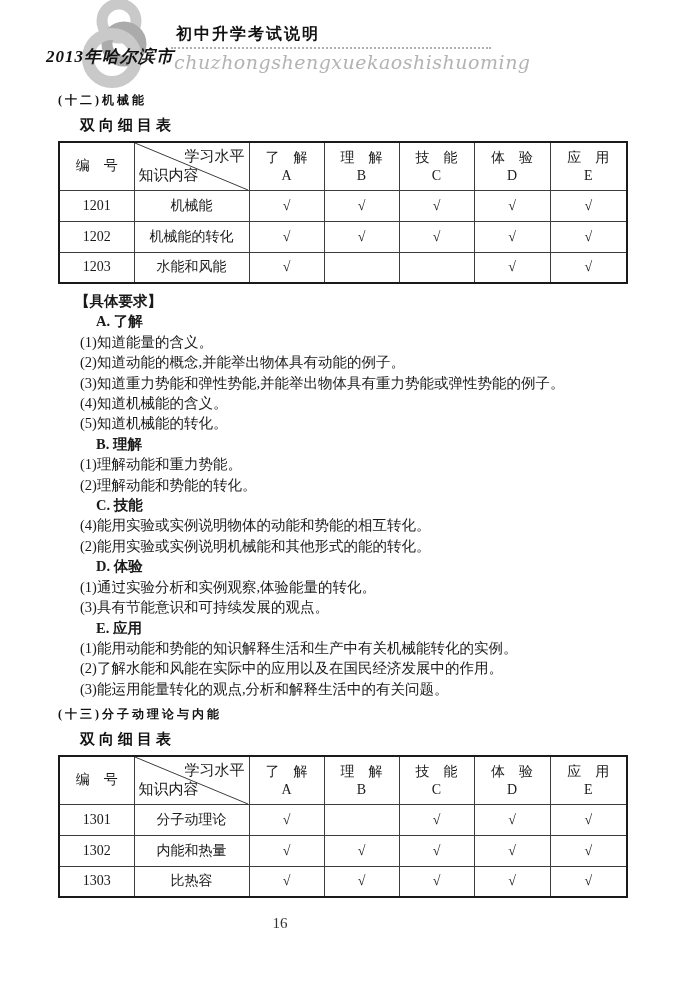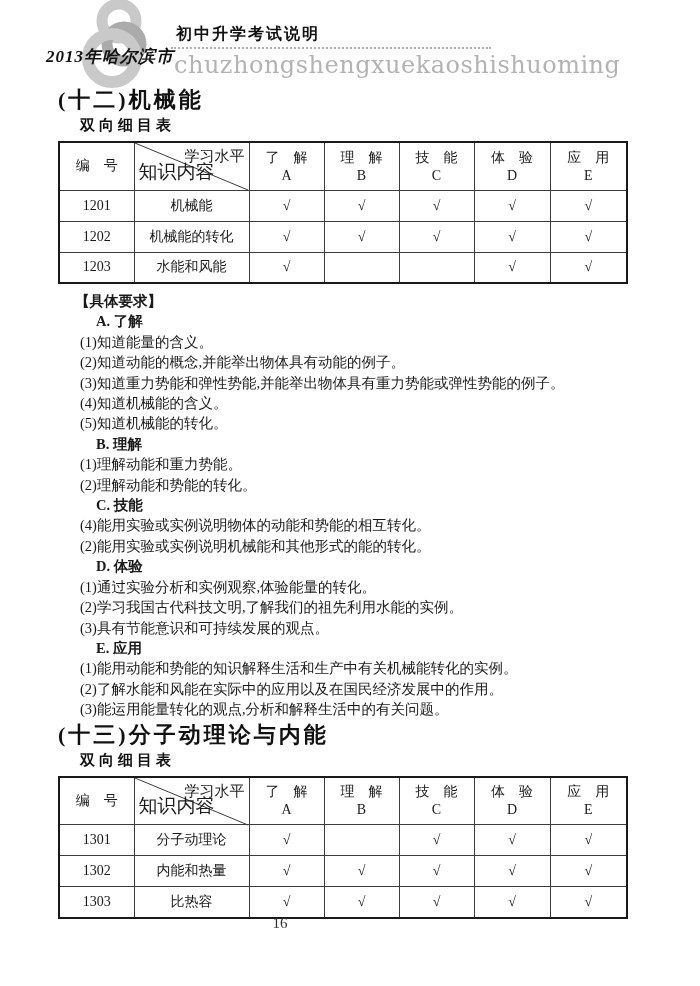--- a/index.html
+++ b/index.html
@@ -26,30 +26,30 @@
     position: absolute; left: 176px; top: 24px;
     font-size: 16px; font-weight: bold; letter-spacing: 2px; color: #111;
     font-family: "DejaVu Sans", sans-serif;
   }
   .dotted-rule {
     position: absolute; left: 171px; top: 47px; width: 320px; height: 1px;
     border-bottom: 2px dotted #b0b0b0;
   }
   .pinyin {
     position: absolute; left: 174px; top: 51px;
-    font-size: 24px; letter-spacing: 0.5px;
+    font-size: 19px; font-style: italic; letter-spacing: 0.5px;
     color: #b3b3b3;
     font-family: "DejaVu Serif", serif;
   }
 
   
   .main { position: absolute; left: 58px; top: 88px; width: 568px; }
 
   .section-title {
-    font-size: 22px; font-weight: bold; letter-spacing: 3px;
+    font-size: 12px; font-weight: bold; letter-spacing: 3px;
     line-height: 24px; color: #111;
   }
   .table-caption {
     font-size: 15px; font-weight: bold; letter-spacing: 4px;
     line-height: 18px; margin: 4px 0 0 22px; color: #111;
   }
 
   
   table.spec {
     border-collapse: collapse; table-layout: fixed;
@@ -64,21 +64,21 @@
   }
   table.spec th { height: 48px; }
   table.spec td { height: 31px; }
   .col-id { width: 75px; } .col-content { width: 115px; }
   .col-a { width: 75px; } .col-b { width: 75px; } .col-c { width: 75px; }
   .col-d { width: 76px; } .col-e { width: 77px; }
   .level-code { margin-top: 1px; }
   .diag-cell { position: relative; }
   .diag-cell svg { position: absolute; left: 0; top: 0; }
   .diag-top { position: absolute; right: 4px; top: 4px; font-size: 15px; }
-  .diag-bottom { position: absolute; left: 4px; bottom: 5px; font-size: 19px; }
+  .diag-bottom { position: absolute; left: 4px; bottom: 5px; font-size: 15px; }
   .check { font-size: 15px; }
 
   
   .requirements { margin-top: 7px; font-size: 14.5px; line-height: 20.4px; }
   .req-title { font-weight: bold; padding-left: 17px; }
   .req-label { font-weight: bold; padding-left: 38px; }
   .req-item { padding-left: 22px; }
 
   .section13-title { margin-top: 3px; }
 
@@ -193,21 +193,20 @@
       <div class="req-label">B. 理解</div>
       <div class="req-item">(1)理解动能和重力势能。</div>
       <div class="req-item">(2)理解动能和势能的转化。</div>
 
       <div class="req-label">C. 技能</div>
       <div class="req-item">(4)能用实验或实例说明物体的动能和势能的相互转化。</div>
       <div class="req-item">(2)能用实验或实例说明机械能和其他形式的能的转化。</div>
 
       <div class="req-label">D. 体验</div>
       <div class="req-item">(1)通过实验分析和实例观察,体验能量的转化。</div>
-      <div class="req-item">(2)学习我国古代科技文明,了解我们的祖先利用水能的实例。</div>
       <div class="req-item">(3)具有节能意识和可持续发展的观点。</div>
 
       <div class="req-label">E. 应用</div>
       <div class="req-item">(1)能用动能和势能的知识解释生活和生产中有关机械能转化的实例。</div>
       <div class="req-item">(2)了解水能和风能在实际中的应用以及在国民经济发展中的作用。</div>
       <div class="req-item">(3)能运用能量转化的观点,分析和解释生活中的有关问题。</div>
     </div>
 
     <div class="section-title section13-title">(十三)分子动理论与内能</div>
     <div class="table-caption">双向细目表</div>

